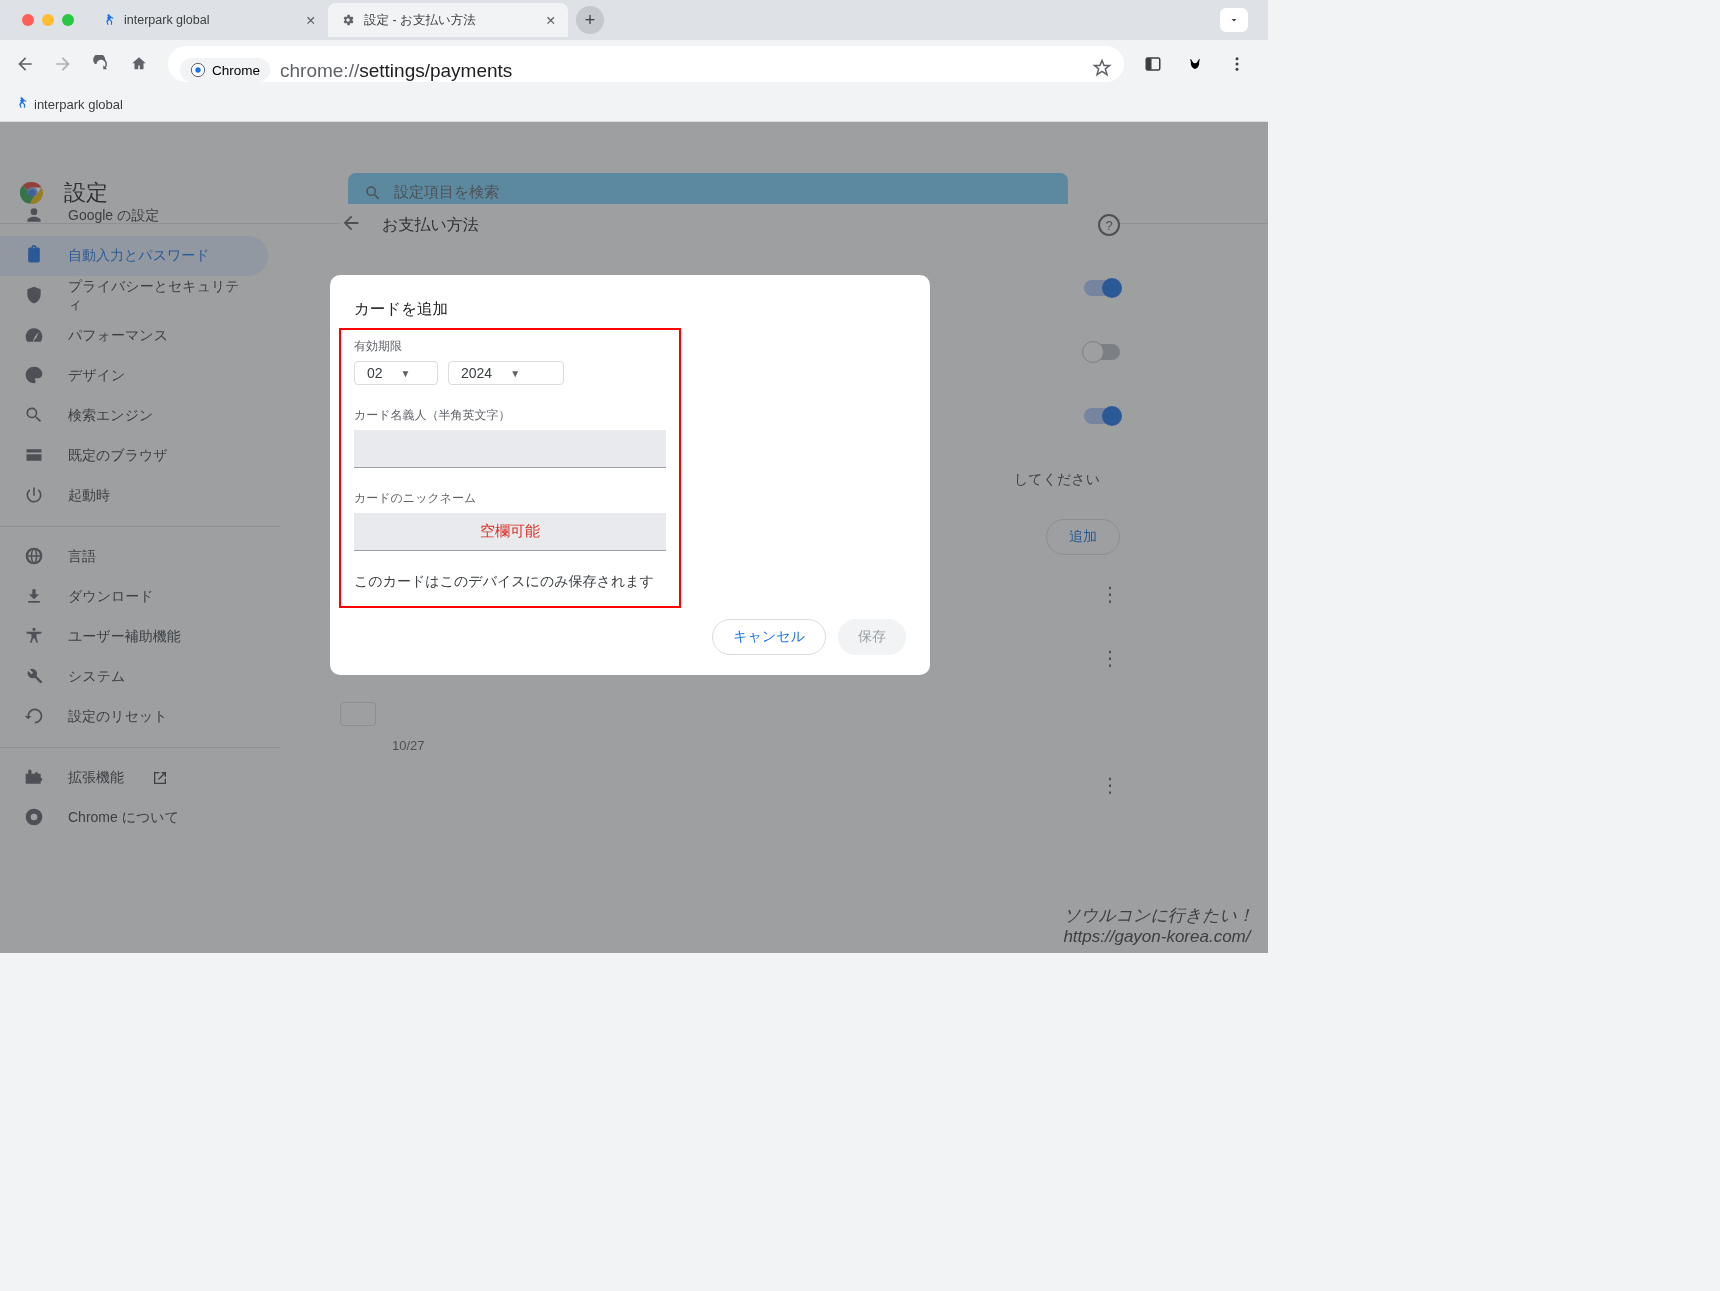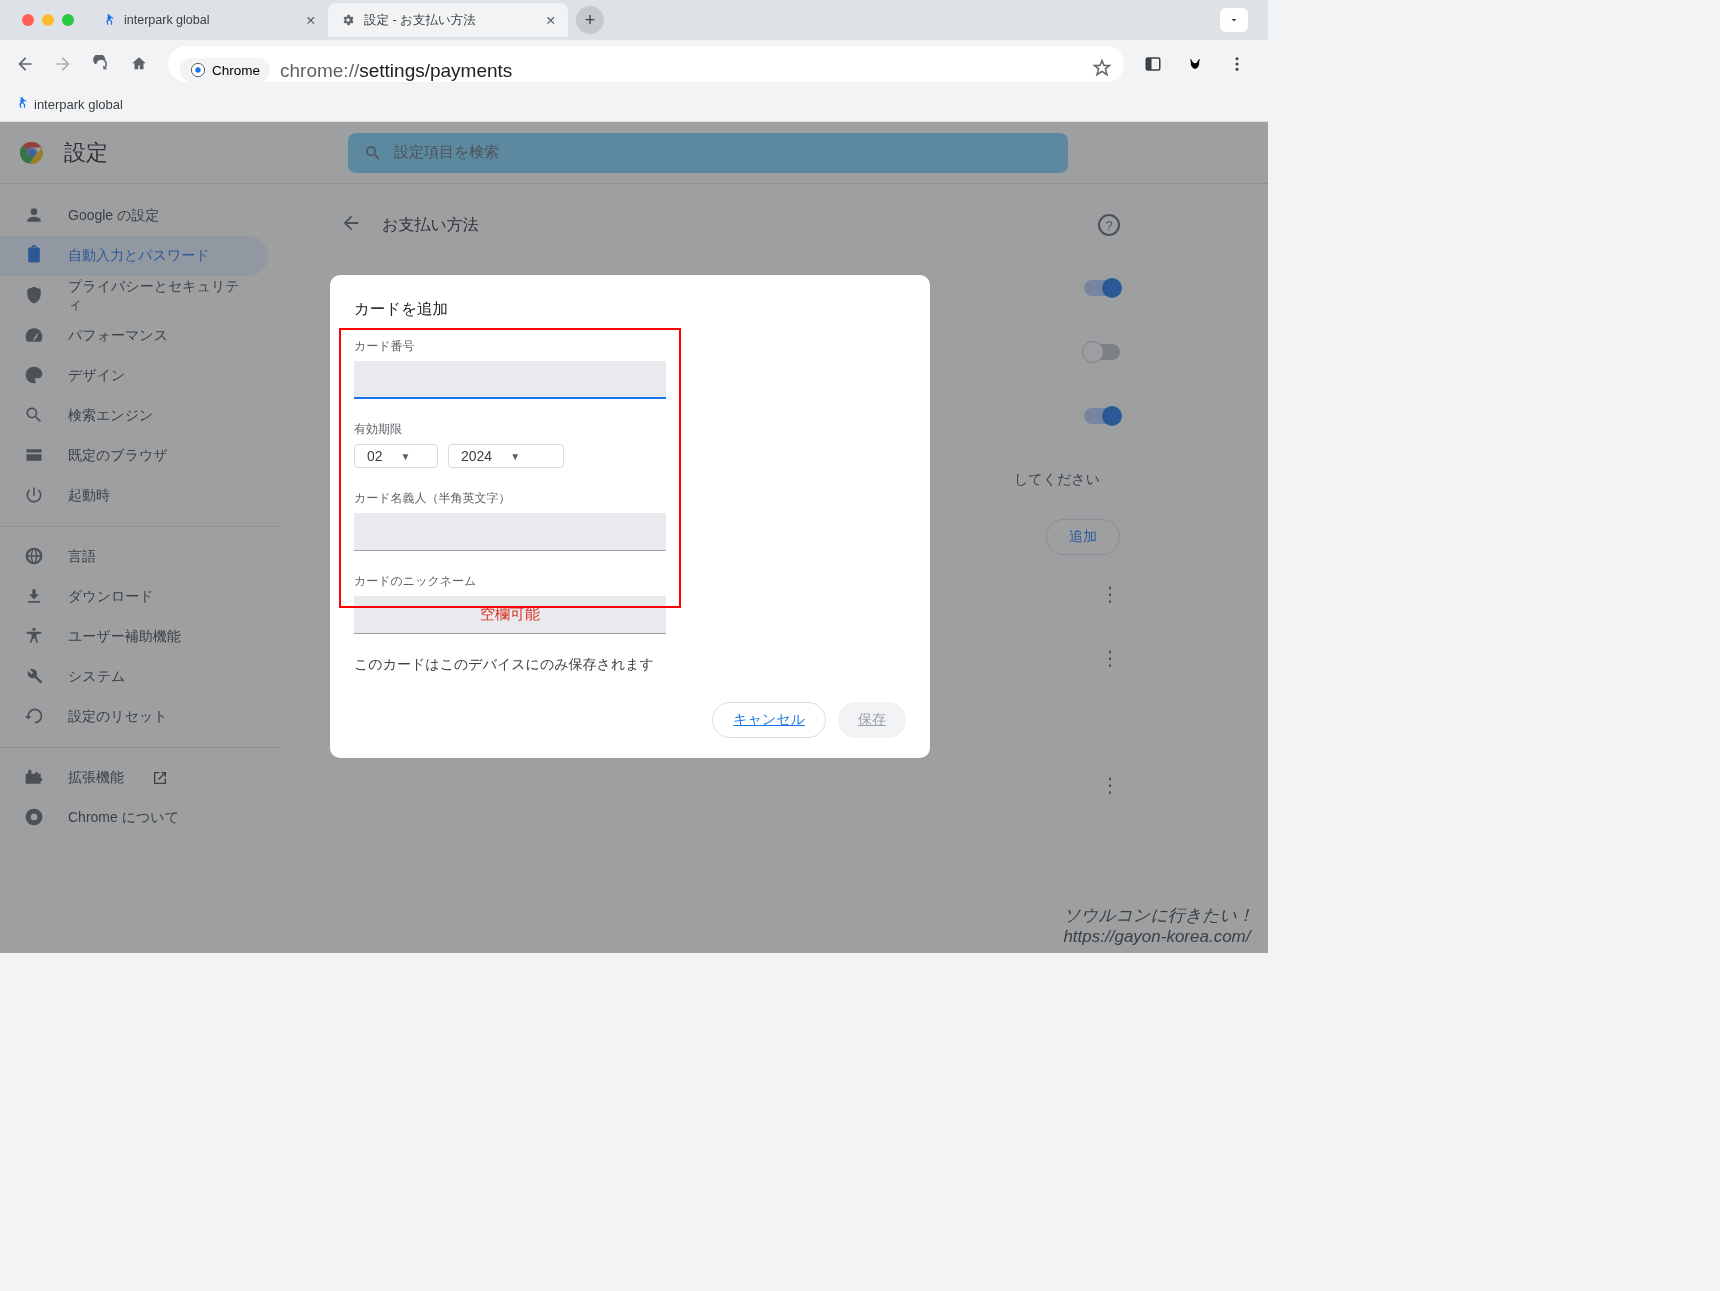--- a/index.html
+++ b/index.html
@@ -30,21 +30,21 @@
   .omnibox .url .path { color: #202124; }
   .omnibox .star { margin-left: auto; color: #5f6368; }
   .right-icons { display: flex; gap: 8px; align-items: center; padding-right: 6px; }
   .right-icons .ico { width: 34px; height: 34px; display: flex; align-items: center; justify-content: center; color: #3c4043; }
 
   .bookmark-bar { display: flex; align-items: center; height: 34px; background: #f1f3f4; padding: 0 14px; gap: 6px; font-size: 13px; color: #3c4043; border-bottom: 1px solid #ddd; }
   .bookmark-bar .bm-icon { color: #1a73e8; }
 
   
   .app { position: absolute; top: 122px; left: 0; right: 0; bottom: 0; background: #fff; }
-  .app-header { display: flex; align-items: center; height: 62px; padding: 16px 20px; gap: 20px; border-bottom: 1px solid #e0e0e0; }
+  .app-header { display: flex; align-items: center; height: 62px; padding: 16px 20px; gap: 20px; border-bottom: 1px solid #e0e0e0; margin-top: 40px; }
   .app-header .logo { width: 24px; height: 24px; }
   .app-header h1 { font-size: 22px; font-weight: 400; color: #202124; }
   .search-box { flex: 1; max-width: 720px; height: 40px; background: #7dd3fc; border-radius: 8px; display: flex; align-items: center; padding: 0 16px; gap: 12px; margin-left: 220px; color: #5f6368; font-size: 15px; }
 
   .sidebar { position: absolute; left: 0; top: 62px; width: 280px; bottom: 0; padding: 12px 0; }
   .side-item { display: flex; align-items: center; height: 40px; padding: 0 24px; gap: 24px; font-size: 14px; color: #3c4043; cursor: pointer; border-radius: 0 20px 20px 0; margin-right: 12px; }
   .side-item.selected { background: #e8f0fe; color: #1a73e8; font-weight: 500; }
   .side-item .sicon { width: 20px; color: #5f6368; }
   .side-item.selected .sicon { color: #1a73e8; }
   .side-divider { height: 1px; background: #e0e0e0; margin: 10px 0; }
@@ -82,21 +82,21 @@
   .text-input { width: 312px; height: 38px; background: #e8eaed; border: none; border-bottom: 1px solid #9aa0a6; padding: 0 10px; font-size: 14px; outline: none; }
   .text-input.focused { border-bottom: 2px solid #1a73e8; }
   .text-input.nickname { color: #d93025; font-size: 15px; text-align: center; }
   .selects { display: flex; gap: 10px; }
   .sel { height: 24px; border: 1px solid #dadce0; border-radius: 4px; background: #fff; display: flex; align-items: center; padding: 0 12px; font-size: 14px; color: #3c4043; gap: 18px; cursor: pointer; }
   .sel .caret { color: #5f6368; font-size: 10px; }
   .sel.month { width: 84px; }
   .sel.year { width: 116px; }
   .note { font-size: 14px; color: #3c4043; margin: 12px 0 28px; }
   .modal-actions { display: flex; justify-content: flex-end; gap: 12px; }
-  .btn { padding: 8px 20px; border-radius: 18px; font-size: 14px; cursor: pointer; border: none; text-decoration: underline; }
+  .btn { padding: 8px 20px; border-radius: 18px; font-size: 14px; cursor: pointer; border: none; }
   .btn.cancel { background: #fff; border: 1px solid #dadce0; color: #1a73e8; }
   .btn.save { background: #f1f3f4; color: #9aa0a6; }
 
   
   .highlight-box { position: absolute; border: 2px solid #ff0000; pointer-events: none; }
 
   .watermark { position: absolute; right: 14px; bottom: 6px; text-align: left; font-size: 17px; color: #3c4043; font-style: italic; }
   .watermark .wm-url { font-style: italic; }
 </style>
 </head>
@@ -365,24 +365,20 @@
       </div>
     </div>
   </div>
 </div>
 
 <div class="overlay"></div>
 
 <div class="modal">
   <h3>カードを追加</h3>
 
-  <div class="field-group">
-    <div class="field-label">カード番号</div>
-    <input class="text-input focused" style="">
-  </div>
 
   <div class="field-group">
     <div class="field-label">有効期限</div>
     <div class="selects">
       <div class="sel month">
         <span>02</span>
         <span class="caret">▼</span>
       </div>
       <div class="sel year">
         <span>2024</span>

